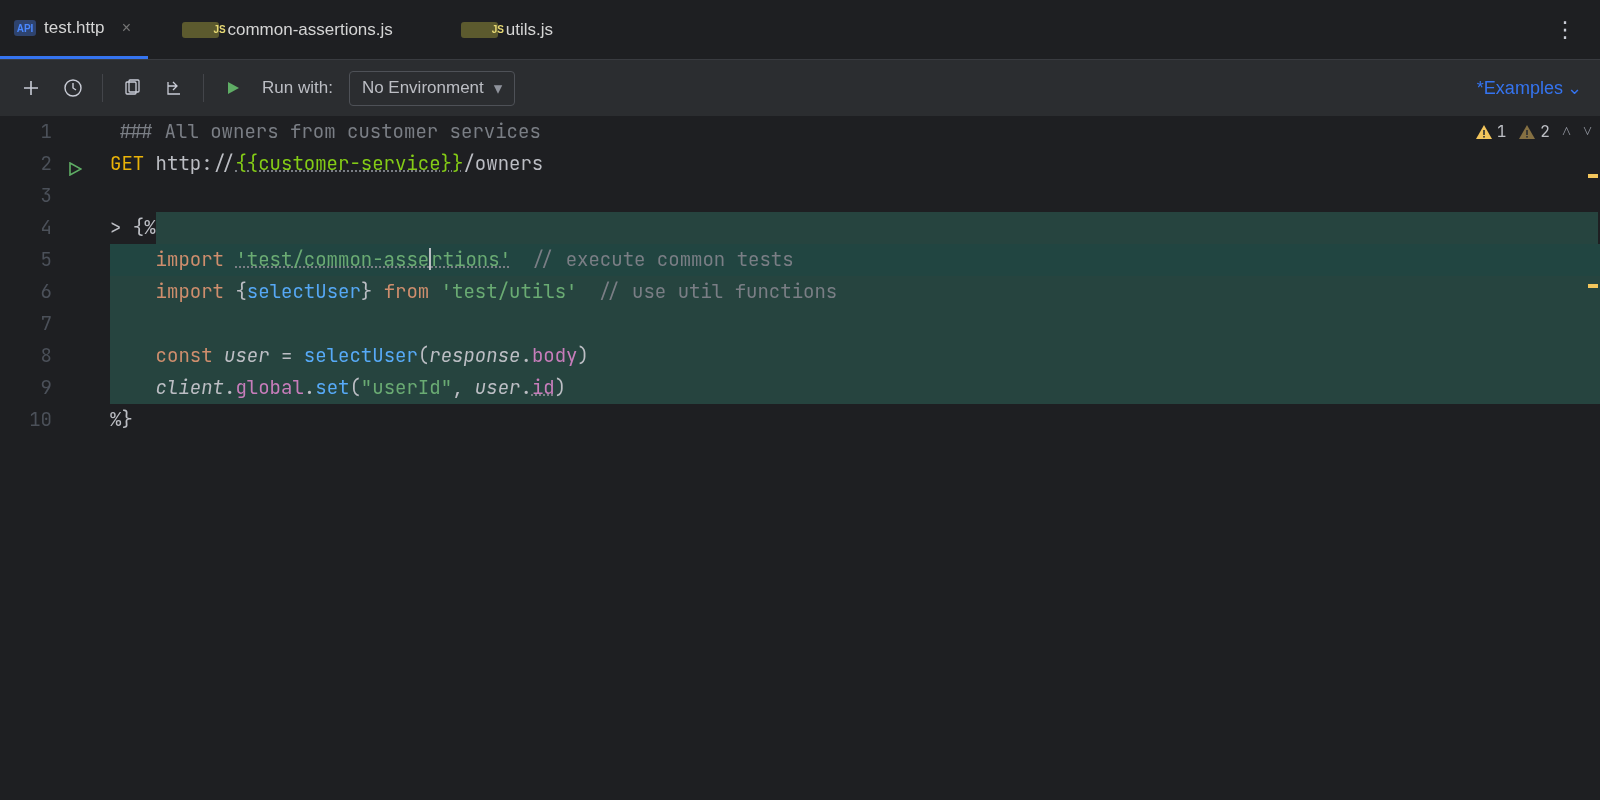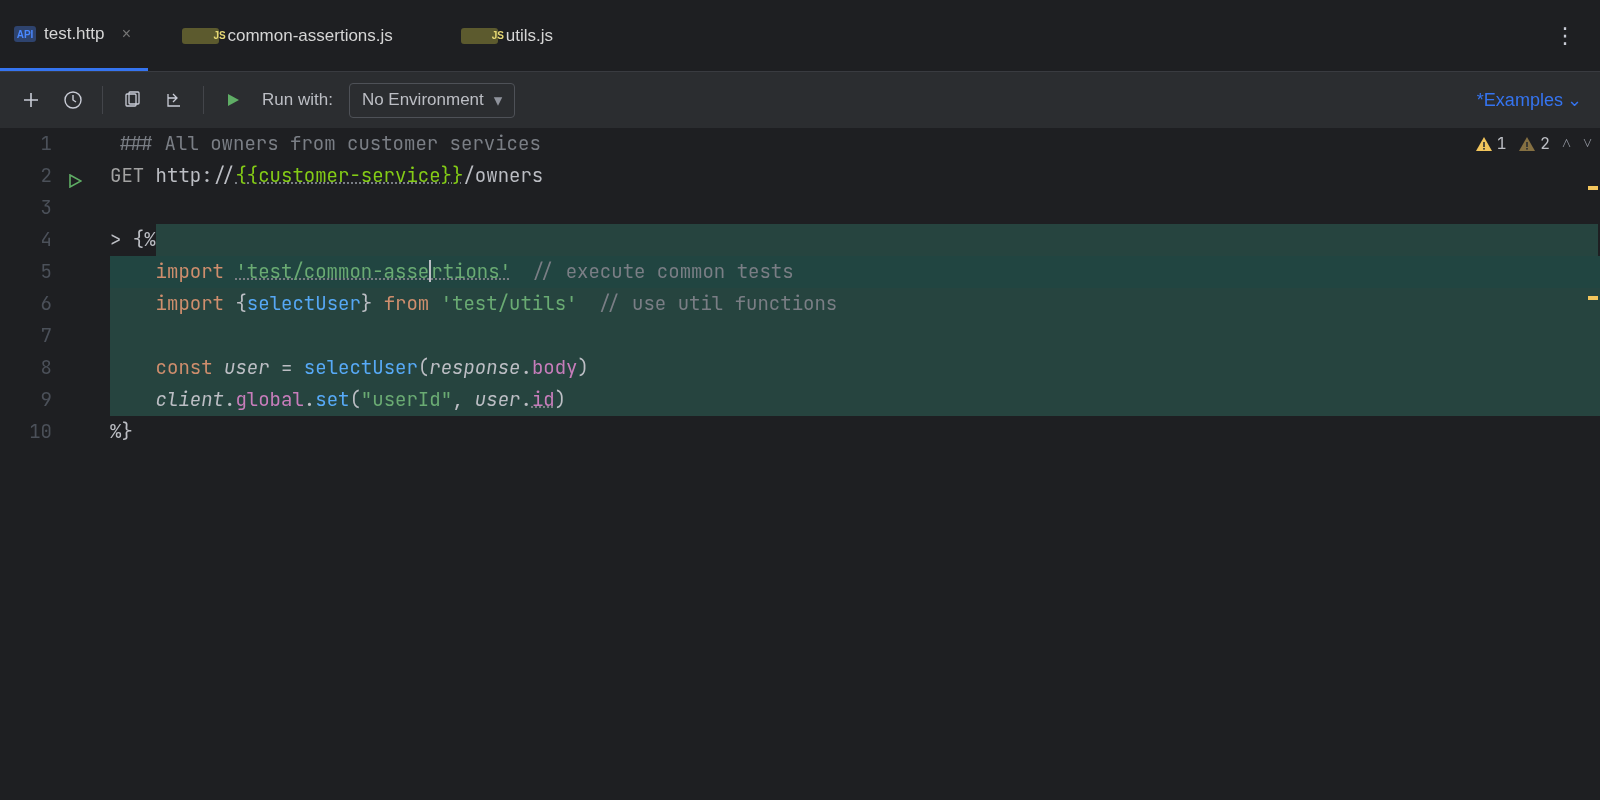--- a/index.html
+++ b/index.html
@@ -10,21 +10,21 @@
   font-size: 14px;
   width: 1600px;
   height: 800px;
   overflow: hidden;
 }
 
 
 .tab-bar {
   display: flex;
   align-items: center;
-  height: 72px;
+  height: 60px;
   background: #1e1f22;
   border-bottom: 1px solid #393b40;
 }
 .tab {
   display: flex;
   align-items: center;
   gap: 8px;
   padding: 0 14px;
   height: 100%;
   cursor: pointer;
@@ -163,21 +163,21 @@
 .c-comment { color: #7a7e85; margin-left: 9px; }
 .c-kw { color: #cf8e6d; }
 .c-str { color: #6aab73; }
 .c-ident { color: #56a8f5; }
 .c-fn { color: #57aaf7; }
 .c-param { color: #bcbec4; font-style: italic; }
 .c-prop { color: #c77dbb; }
 .c-url { color: #bcbec4; }
 .c-urlvar { color: #84cc16; text-decoration: underline dotted #7a7e85; }
 .c-default { color: #bcbec4; }
-.c-method { color: #a3a3a3; }
+.c-method { color: #eab308; }
 .c-italic { font-style: italic; }
 
 .marker-strip {
   position: absolute;
   right: 0;
   top: 0;
   width: 14px;
   height: 100%;
 }
 .marker {

